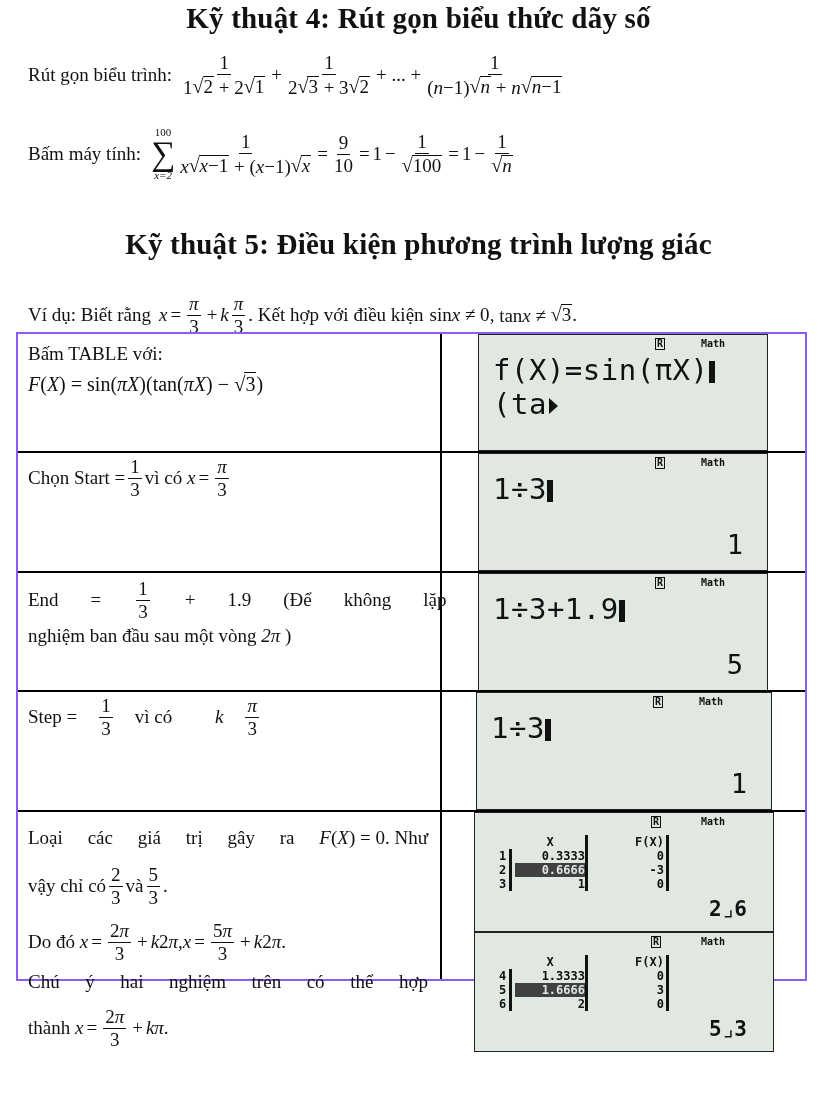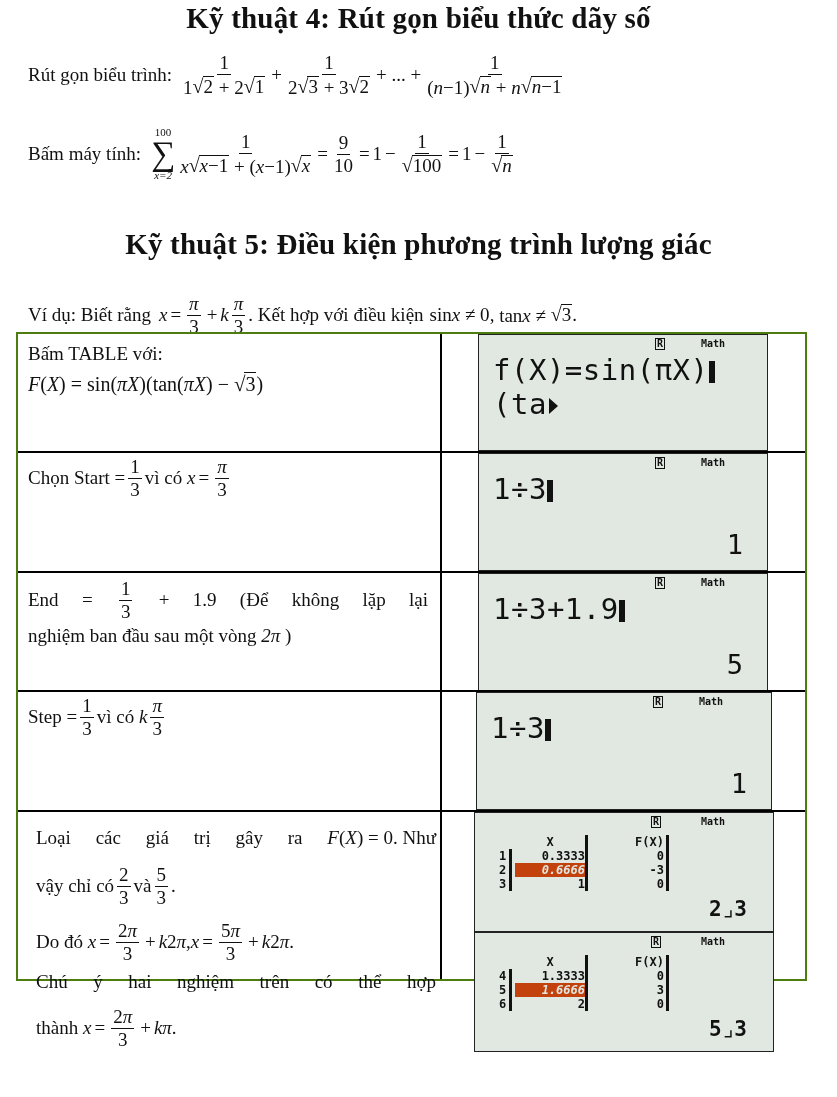--- a/index.html
+++ b/index.html
@@ -20,21 +20,21 @@
   .sqrt { display: inline-flex; align-items: flex-end; }
   .sqrt .rad { font-size: 1.05em; line-height: 1; margin-right: -1px; }
   .sqrt .under { border-top: 1.4px solid #111; padding: 0 1px; line-height: 1.1; }
   .sigma { display: inline-flex; flex-direction: column; align-items: center; margin: 0 2px; line-height: 1; }
   .sigma .top, .sigma .bot { font-size: 11px; }
   .sigma .sym { font-size: 34px; line-height: 0.95; }
   .op { margin: 0 3px; }
 
   
   .tbl { position: absolute; left: 16px; top: 332px; width: 791px; height: 649px;
-         border: 2px solid #4d7c0f; box-sizing: border-box; }
+         border: 2px solid #8b5cf6; box-sizing: border-box; }
   .row { position: absolute; left: 0; width: 787px; border-top: 2px solid #000; box-sizing: border-box; }
   .row.first { border-top: none; }
   .vdiv { position: absolute; left: 422px; top: 0; bottom: 0; border-left: 2px solid #000; }
   .cell-text { position: absolute; left: 10px; top: 6px; width: 400px; font-size: 19px; line-height: 1.5; }
 
   .screen { position: absolute; background: #e1e8e1; border: 1.5px solid #222; box-sizing: border-box;
             font-family: "DejaVu Sans Mono", "Liberation Mono", monospace; color: #111; }
   .ind { position: absolute; top: 3px; font-size: 10px; font-weight: bold; font-family: "DejaVu Sans Mono", monospace; }
   .ind.r { left: 176px; border: 1px solid #111; padding: 0 1px; line-height: 10px; }
   .ind.math { left: 222px; }
@@ -42,21 +42,21 @@
   .cursor { display: inline-block; width: 6px; height: 22px; background: #111; vertical-align: -3px; }
   .res { position: absolute; right: 24px; bottom: 10px; font-size: 27px; }
   .tarrow { display: inline-block; width: 0; height: 0; border-top: 8px solid transparent;
             border-bottom: 8px solid transparent; border-left: 9px solid #111; vertical-align: 0px; margin-left: 2px; }
 
   .tablescreen .grid { position: absolute; left: 24px; top: 22px; font-size: 12px; font-weight: bold; line-height: 14px; }
   .tablescreen .idx { position: absolute; left: 0; top: 14px; width: 10px; border-right: 3px solid #111; height: 42px; }
   .tablescreen .idx div { height: 14px; }
   .tablescreen .xcol { position: absolute; left: 16px; top: 0px; width: 70px; border-right: 3px solid #111; height: 56px; text-align: right; }
   .tablescreen .xcol .hd { text-align: center; }
-  .tablescreen .xcol .sel { background: #c2410c; color: #e1e8e1; font-style: italic; }
+  .tablescreen .xcol .sel { background: #404040; color: #e1e8e1; }
   .tablescreen .fcol { position: absolute; left: 108px; top: 0px; width: 62px; border-right: 3px solid #111; height: 56px; text-align: right; padding-right: 2px; box-sizing: border-box; }
   .tablescreen .fcol .hd { text-align: right; }
   .tablescreen .frac-res { position: absolute; right: 26px; bottom: 10px; font-size: 21px; font-weight: bold; }
 </style>
 </head>
 <body>
 
 <div class="h" style="top:2px;">Kỹ thuật 4: Rút gọn biểu thức dãy số</div>
 
 <div class="line" style="left:28px; top:44px; height:62px;">
@@ -206,21 +206,21 @@
     <div class="screen" style="left:460px; top:0; width:290px; height:118px;">
       <span class="ind r">R</span>
       <span class="ind math">Math</span>
       <div class="expr"><span>1÷3</span><span class="cursor"></span></div>
       <div class="res">1</div>
     </div>
   </div>
 
   <div class="row" style="top:237px; height:119px;">
     <div class="cell-text">
-      <div style="display:flex; align-items:center; justify-content:space-between; width:400px;">
+      <div style="display:flex; align-items:center; justify-content:flex-start; width:400px;gap:32px;">
         <span>End</span>
           <span>=</span>
         <span class="frac">
             <span class="num">1</span>
             <span class="den">3</span>
           </span>
         <span>+</span>
           <span>1.9</span>
           <span>(Để</span>
           <span>không</span>
@@ -231,21 +231,21 @@
     </div>
     <div class="screen" style="left:460px; top:0; width:290px; height:118px;">
       <span class="ind r">R</span>
       <span class="ind math">Math</span>
       <div class="expr"><span>1÷3+1.9</span><span class="cursor"></span></div>
       <div class="res">5</div>
     </div>
   </div>
 
   <div class="row" style="top:356px; height:120px;">
-    <div class="cell-text" style="display:flex; align-items:center; top:4px;">
+    <div class="cell-text" style="display:flex; align-items:center; top:4px;gap:19px;">
       <span>Step =</span>
       <span class="frac">
           <span class="num">1</span>
           <span class="den">3</span>
         </span>
       <span>vì có</span>&nbsp;
       <span class="i">k</span>
       <span class="frac">
           <span class="num i">π</span>
           <span class="den">3</span>
@@ -253,21 +253,21 @@
     </div>
     <div class="screen" style="left:458px; top:0; width:296px; height:118px;">
       <span class="ind r">R</span>
       <span class="ind math">Math</span>
       <div class="expr"><span>1÷3</span><span class="cursor"></span></div>
       <div class="res">1</div>
     </div>
   </div>
 
   <div class="row" style="top:476px; height:258px;">
-    <div class="cell-text" style="line-height:1.3;margin-left:8px;">
+    <div class="cell-text" style="line-height:1.3;">
       <div style="display:flex; align-items:center; justify-content:space-between; height:40px;">
         <span>Loại</span>
           <span>các</span>
           <span>giá</span>
           <span>trị</span>
           <span>gây</span>
           <span>ra</span>
         <span><span class="i">F</span>(<span class="i">X</span>) = 0<span>. Như</span></span>
       </div>
       <div style="display:flex; align-items:center; height:56px;">
@@ -333,21 +333,21 @@
           <div class="sel">0.6666</div>
           <div>1</div>
         </div>
         <div class="fcol">
           <div class="hd">F(X)</div>
           <div>0</div>
           <div>-3</div>
           <div>0</div>
         </div>
       </div>
-      <div class="frac-res">2⌟3</div>
+      <div class="frac-res">2⌟6</div>
     </div>
 
     <div class="screen tablescreen" style="left:456px; top:120px; width:300px; height:120px;">
       <span class="ind r">R</span>
       <span class="ind math" style="left:226px;">Math</span>
       <div class="grid">
         <div class="idx">
           <div>4</div>
           <div>5</div>
           <div>6</div>

